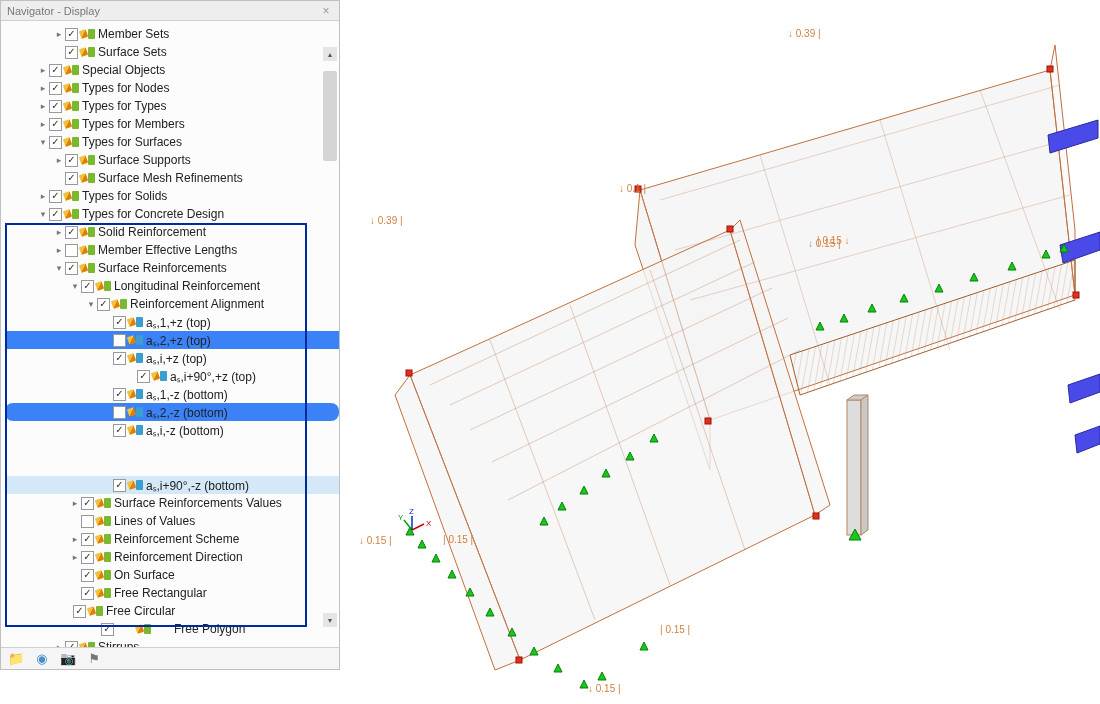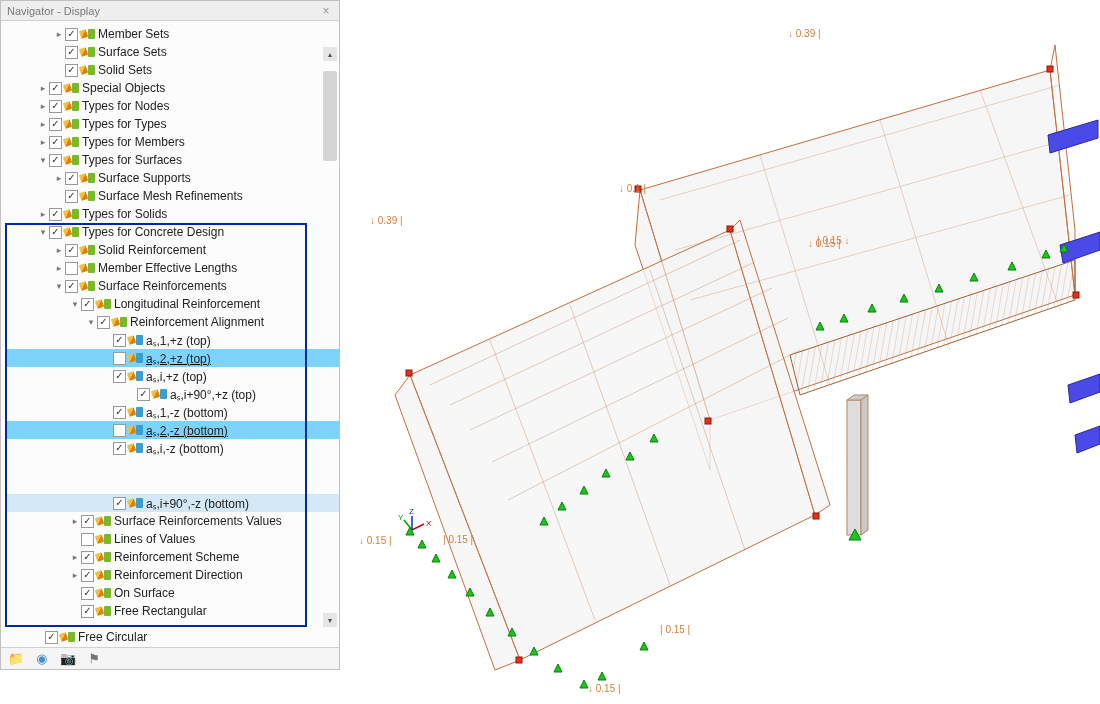--- a/index.html
+++ b/index.html
@@ -51,21 +51,21 @@
 .tree li { position: relative; }
 .row {
   display: flex;
   align-items: center;
   height: 18px;
   position: relative;
   padding-left: 2px;
   white-space: nowrap;
 }
 .sel-row { background: #d4e8f8; }
-.hl-row  { background: #7dd3fc; text-decoration: underline; }
+.hl-row  { background: #3b82f6; }
 
 .arrow {
   width: 12px;
   color: #777;
   font-size: 9px;
   display: inline-flex; justify-content: center;
   user-select: none;
 }
 .arrow.none { visibility: hidden; }
 .chk {
@@ -191,28 +191,20 @@
           </li>
           <li>
             <div class="row" style="padding-left: 48px;">
               <span class="arrow none"></span>
               <span class="chk on"></span>
               <span class="ico"></span>
               <span class="label">Surface Sets</span>
             </div>
           </li>
           <li>
-            <div class="row" style="padding-left: 48px;">
-              <span class="arrow none"></span>
-              <span class="chk on"></span>
-              <span class="ico"></span>
-              <span class="label">Solid Sets</span>
-            </div>
-          </li>
-          <li>
             <div class="row" style="padding-left: 32px;">
               <span class="arrow">▸</span>
               <span class="chk on"></span>
               <span class="ico"></span>
               <span class="label">Special Objects</span>
             </div>
           </li>
           <li>
             <div class="row" style="padding-left: 32px;">
               <span class="arrow">▸</span>
@@ -351,21 +343,21 @@
           </li>
           <li>
             <div class="row" style="padding-left: 96px;">
               <span class="arrow none"></span>
               <span class="chk on"></span>
               <span class="ico alt"></span>
               <span class="label">aₛ,1,-z (bottom)</span>
             </div>
           </li>
           <li>
-            <div class="row hl-row" style="padding-left: 96px;">
+            <div class="row hl-row" style="padding-left: 96px; border-radius: 8px;">
               <span class="arrow none"></span>
               <span class="chk off"></span>
               <span class="ico alt"></span>
               <span class="label">aₛ,2,-z (bottom)</span>
             </div>
           </li>
           <li>
             <div class="row" style="padding-left: 96px;">
               <span class="arrow none"></span>
               <span class="chk on"></span>
@@ -423,21 +415,21 @@
           </li>
           <li>
             <div class="row" style="padding-left: 64px;">
               <span class="arrow none"></span>
               <span class="chk on"></span>
               <span class="ico"></span>
               <span class="label">Free Rectangular</span>
             </div>
           </li>
           <li>
-            <div class="row" style="padding-left: 28px; margin-top: 8px;">
+            <div class="row" style="padding-left: 56px;">
               <span class="arrow none"></span>
               <span class="chk on"></span>
               <span class="ico"></span>
               <span class="label">Free Circular</span>
             </div>
           </li>
           <li>
             <div class="row" style="padding-left: 64px; gap: 20px;">
               <span class="arrow none"></span>
               <span class="chk on"></span>

